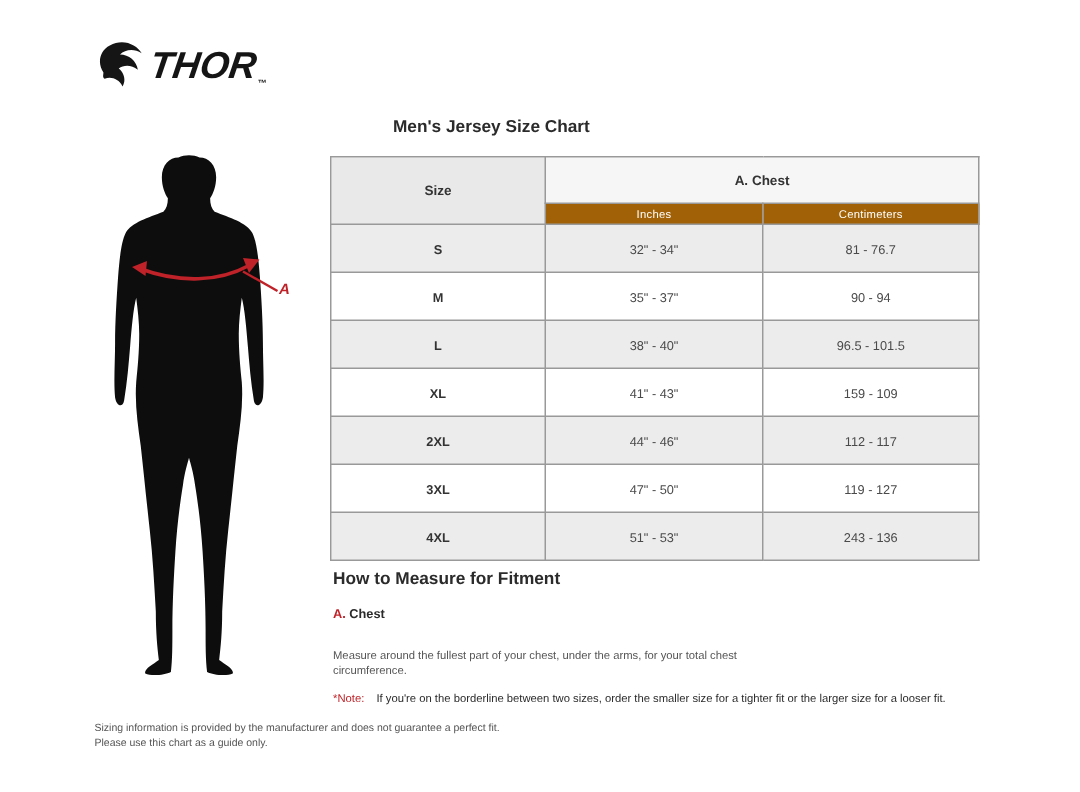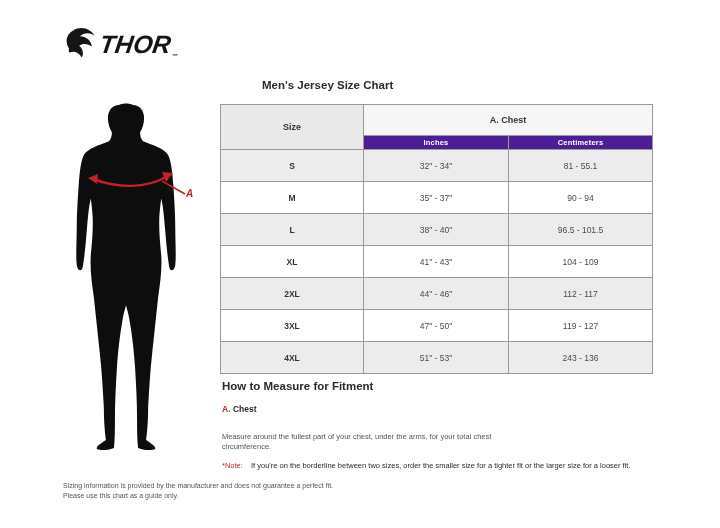--- a/index.html
+++ b/index.html
@@ -30,21 +30,21 @@
     border-collapse:collapse;table-layout:fixed;
   }
   .size-chart col.c1{width:143px}.size-chart col.c2{width:145px}.size-chart col.c3{width:144px}
   .size-chart th,.size-chart td{
     border:1px solid #999;text-align:center;vertical-align:middle;
     font-size:8.5px;color:#4a4a4a;padding:0;
   }
   .size-chart th.size-h{background:#e9e9e9;font-size:9px;font-weight:700;color:#333;}
   .size-chart th.chest-h{background:#f6f6f6;font-size:9px;font-weight:700;color:#333;height:30px;}
   .size-chart tr.subhead th{
-    background:#4c1d95;color:#fff;font-size:7.5px;font-weight:700;height:13px;letter-spacing:.2px;
+    background:#a16207;color:#fff;font-size:7.5px;font-weight:400;height:13px;letter-spacing:.2px;
   }
   .size-chart tbody td{height:31px;}
   .size-chart tbody td.sz{font-weight:700;color:#333;}
   .size-chart tbody tr:nth-child(odd){background:#ececec;}
   .size-chart tbody tr:nth-child(even){background:#ffffff;}
   
   .measure-head{position:absolute;left:222px;top:380px;font-size:11.5px;font-weight:700;color:#2b2b2b;text-align:right;}
   .measure-label{position:absolute;left:222px;top:404px;font-size:8.5px;font-weight:700;color:#2b2b2b;}
   .measure-label .red{color:#bf2228;}
   .measure-desc{
@@ -121,36 +121,36 @@
       </tr>
       <tr class="subhead">
         <th>Inches</th>
         <th>Centimeters</th>
       </tr>
     </thead>
     <tbody>
       <tr>
         <td class="sz">S</td>
         <td>32" - 34"</td>
-        <td>81 - 55.1</td>
+        <td>81 - 76.7</td>
       </tr>
       <tr>
         <td class="sz">M</td>
         <td>35" - 37"</td>
         <td>90 - 94</td>
       </tr>
       <tr>
         <td class="sz">L</td>
         <td>38" - 40"</td>
         <td>96.5 - 101.5</td>
       </tr>
       <tr>
         <td class="sz">XL</td>
         <td>41" - 43"</td>
-        <td>104 - 109</td>
+        <td>159 - 109</td>
       </tr>
       <tr>
         <td class="sz">2XL</td>
         <td>44" - 46"</td>
         <td>112 - 117</td>
       </tr>
       <tr>
         <td class="sz">3XL</td>
         <td>47" - 50"</td>
         <td>119 - 127</td>

